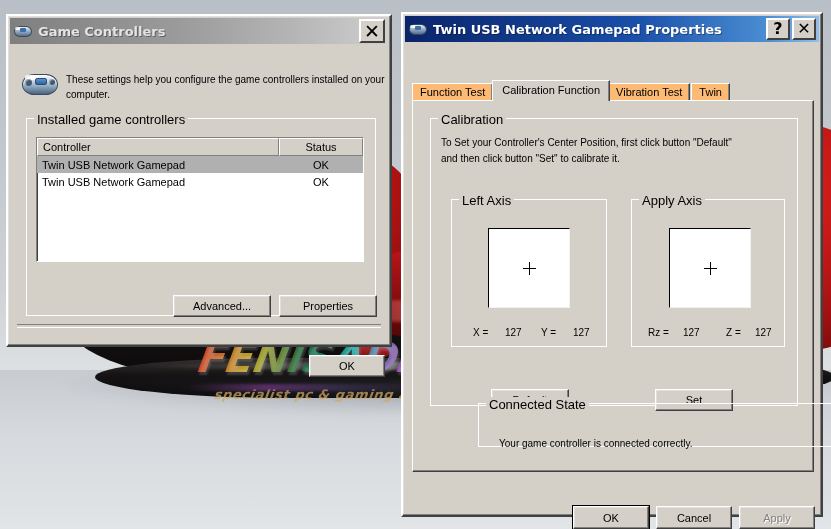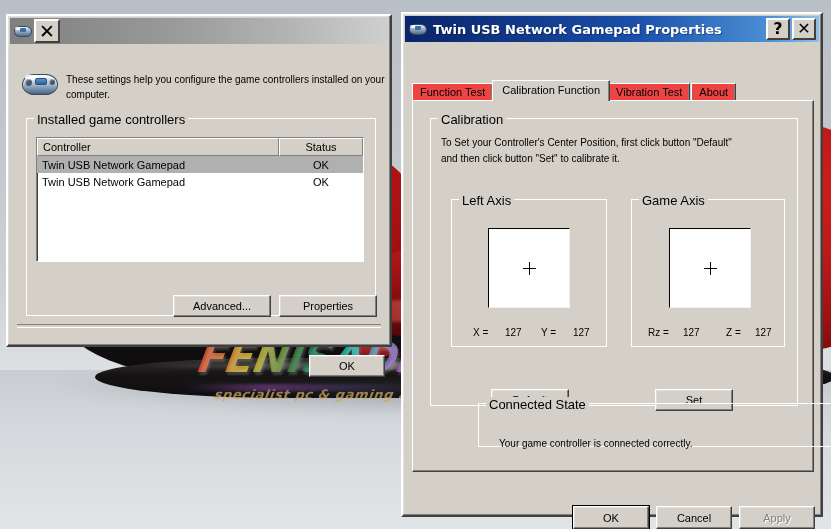--- a/index.html
+++ b/index.html
@@ -217,21 +217,21 @@
   }
   .lv-th.center{justify-content:center;}
   .lv-row{display:flex;height:17px;align-items:center;font-size:11px;cursor:default;}
   .lv-row.sel{background:#b0b0b0;}
   .lv-c1{padding-left:5px;box-sizing:border-box;}
   .lv-c2{text-align:center;box-sizing:border-box;}
 
   
   .tabstrip{position:absolute;display:flex;align-items:flex-end;height:21px;}
   .tab{
-    background:#ef4444;font-size:11px;padding:2px 7px 3px 7px;margin-right:1px;
+    background:#fdba74;font-size:11px;padding:2px 7px 3px 7px;margin-right:1px;
     border-top:1px solid #fff;border-left:1px solid #fff;
     border-right:1px solid #404040;
     box-shadow:inset -1px 0 0 #808080;
     cursor:pointer;position:relative;box-sizing:border-box;height:18px;
     display:flex;align-items:center;white-space:nowrap;
   }
   .tab.active{
     height:21px;margin:0 -2px 0 -2px;padding:2px 9px 4px 9px;z-index:3;
     background:#d4d0c8;font-weight:normal;
   }
@@ -285,20 +285,21 @@
 
 <div class="dlg" style="left:6px;top:14px;width:386px;height:333px;">
   <div class="dlg-frame">
 
     <div class="titlebar inactive">
       <span class="pad-ico">
         <span class="body"></span>
           <span class="gl"></span>
           <span class="scr"></span>
       </span>
+      <span class="title-text">Game Controllers</span>
       <span class="tb-btn">✕</span>
     </div>
 
     <div class="client">
 
       <span class="pad-big" style="position:absolute;left:12px;top:26px;">
         <span class="body"></span>
           <span class="gl"></span>
         <span class="lg"></span>
           <span class="scr"></span>
@@ -349,21 +350,21 @@
       <span class="tb-btn small">?</span>
       <span class="tb-btn small">✕</span>
     </div>
 
     <div class="client">
 
       <div class="tabstrip" style="left:7px;top:38px;">
         <div class="tab">Function Test</div>
         <div class="tab active">Calibration Function</div>
         <div class="tab">Vibration Test</div>
-        <div class="tab">About</div>
+        <div class="tab">Twin</div>
       </div>
 
       <div class="tabpage" style="left:7px;top:58px;width:402px;height:372px;">
 
         <div class="group" style="left:17px;top:17px;width:366px;height:286px;">
           <div class="group-inner"></div>
           <span class="grp-title">Calibration</span>
         </div>
 
         <div class="lbl" style="left:28px;top:36px;">To Set your Controller's  Center Position, first click button "Default"</div>
@@ -376,21 +377,21 @@
         <div class="axis-pad" style="left:75px;top:127px;width:82px;height:80px;">
           <span class="cross" style="left:34px;top:33px;"></span>
         </div>
         <div class="lbl" style="left:60px;top:226px;">X =</div>
         <div class="lbl" style="left:92px;top:226px;">127</div>
         <div class="lbl" style="left:128px;top:226px;">Y =</div>
         <div class="lbl" style="left:160px;top:226px;">127</div>
 
         <div class="group" style="left:218px;top:98px;width:152px;height:146px;">
           <div class="group-inner"></div>
-          <span class="grp-title">Game Axis</span>
+          <span class="grp-title">Apply Axis</span>
         </div>
         <div class="axis-pad" style="left:256px;top:127px;width:82px;height:80px;">
           <span class="cross" style="left:34px;top:33px;"></span>
         </div>
         <div class="lbl" style="left:235px;top:226px;">Rz =</div>
         <div class="lbl" style="left:270px;top:226px;">127</div>
         <div class="lbl" style="left:313px;top:226px;">Z =</div>
         <div class="lbl" style="left:342px;top:226px;">127</div>
 
         <div class="btn" style="left:78px;top:268px;width:78px;height:22px;">Default</div>

